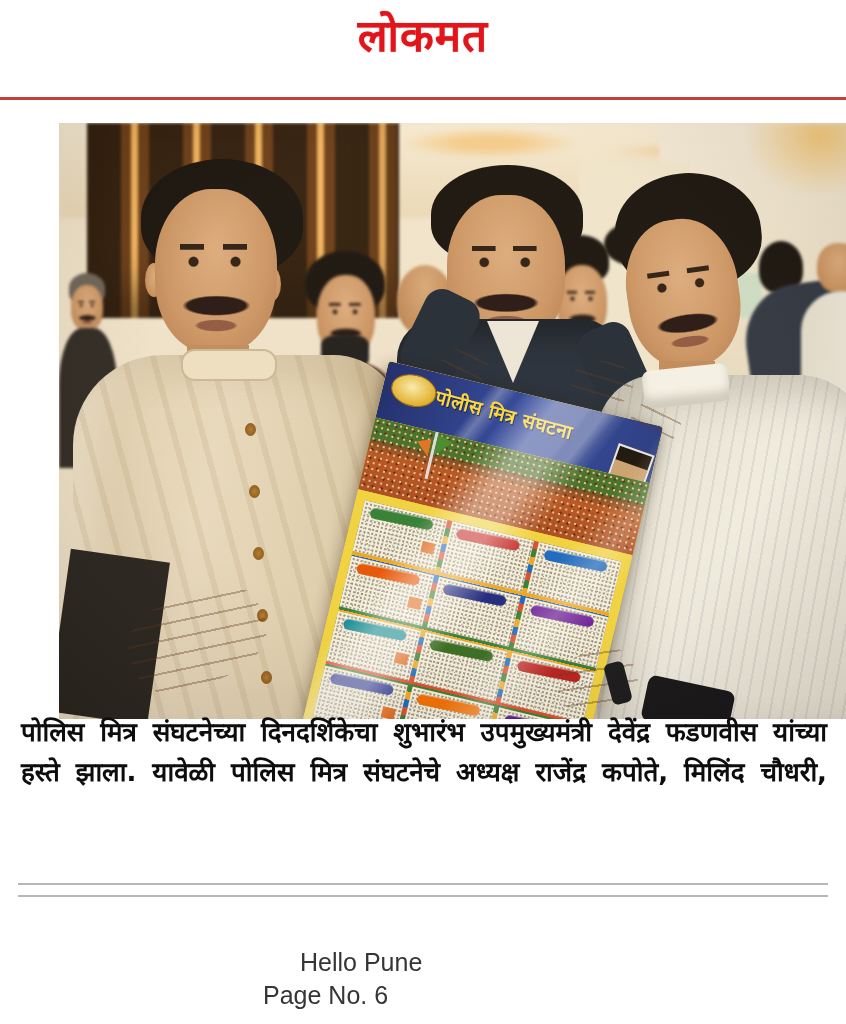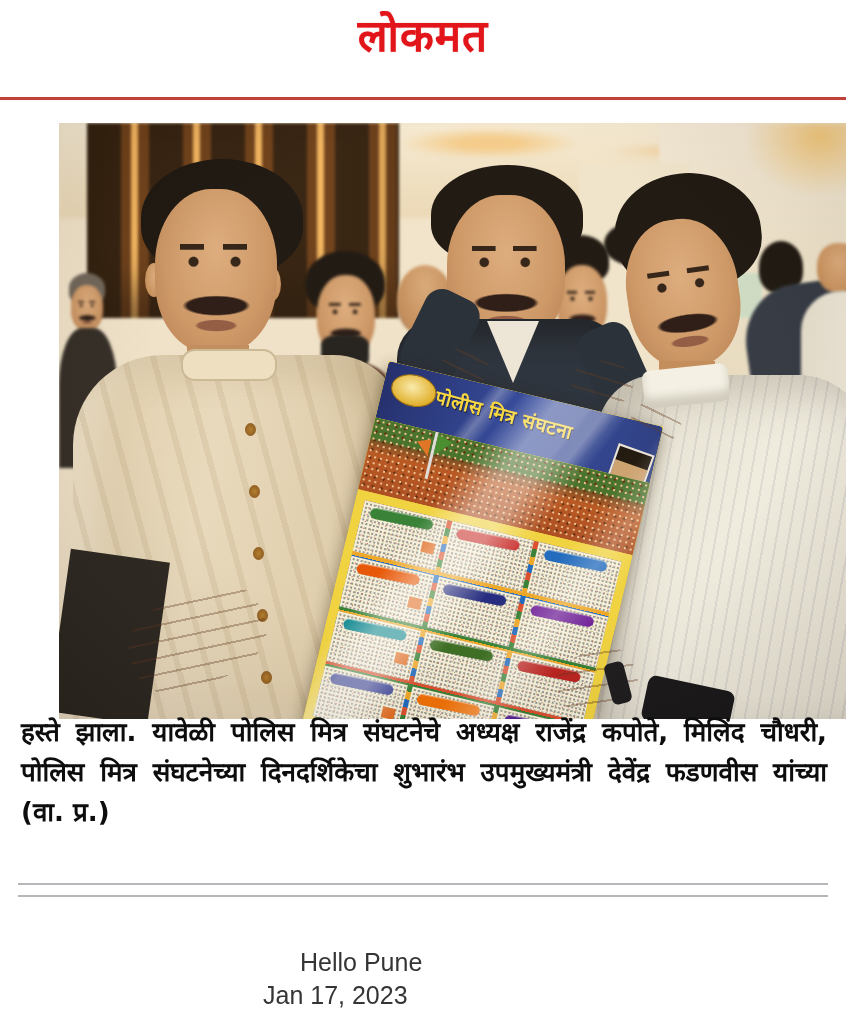--- a/index.html
+++ b/index.html
@@ -236,27 +236,26 @@
   <div class="skin finger-lines" style="left:572px;top:280px;width:50px;height:38px;border-radius:45%;transform:rotate(14deg);"></div>
   <div class="skin finger-lines" style="left:512px;top:238px;width:62px;height:44px;border-radius:45%;transform:rotate(5deg);"></div>
   <div style="left:0;top:432px;width:100px;height:164px;background:#24211d;transform:rotate(8deg);"></div>
   <div class="skin finger-lines" style="left:68px;top:470px;width:140px;height:92px;border-radius:40%;transform:rotate(-24deg);"></div>
   <div class="skin finger-lines" style="left:498px;top:528px;width:80px;height:60px;border-radius:40%;transform:rotate(-20deg);"></div>
   <div style="left:538px;top:550px;width:42px;height:20px;background:#14151a;border-radius:6px;transform:rotate(75deg);"></div>
   <div style="left:585px;top:560px;width:88px;height:46px;background:#101116;border-radius:8px;transform:rotate(12deg);"></div>
 </figure>
 
 <div class="caption">
+  <div class="jline">पोलिस मित्र संघटनेच्या दिनदर्शिकेचा शुभारंभ उपमुख्यमंत्री देवेंद्र फडणवीस यांच्या</div>
   <div class="jline">हस्ते झाला. यावेळी पोलिस मित्र संघटनेचे अध्यक्ष राजेंद्र कपोते, मिलिंद चौधरी,</div>
-  <div class="jline">पोलिस मित्र संघटनेच्या दिनदर्शिकेचा शुभारंभ उपमुख्यमंत्री देवेंद्र फडणवीस यांच्या</div>
   <div class="lastline">
-    <span>(वा. प्र.)</span>
   </div>
 </div>
 
 <div class="divider-double"></div>
 
 <div class="footer">
   <div class="pub">Hello Pune</div>
   <div class="row2">
-    <span>Jan 17, 2023</span>
+    <span>Page No. 6</span>
   </div>
 </div>
 
 </body></html>

